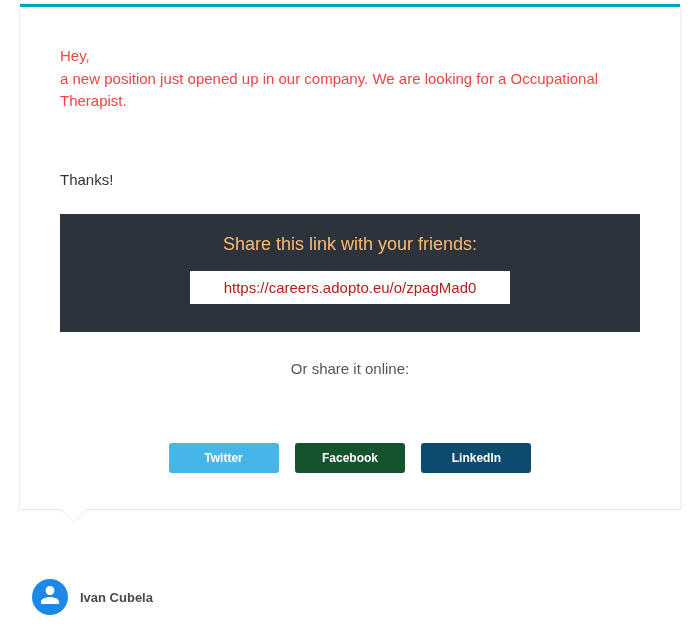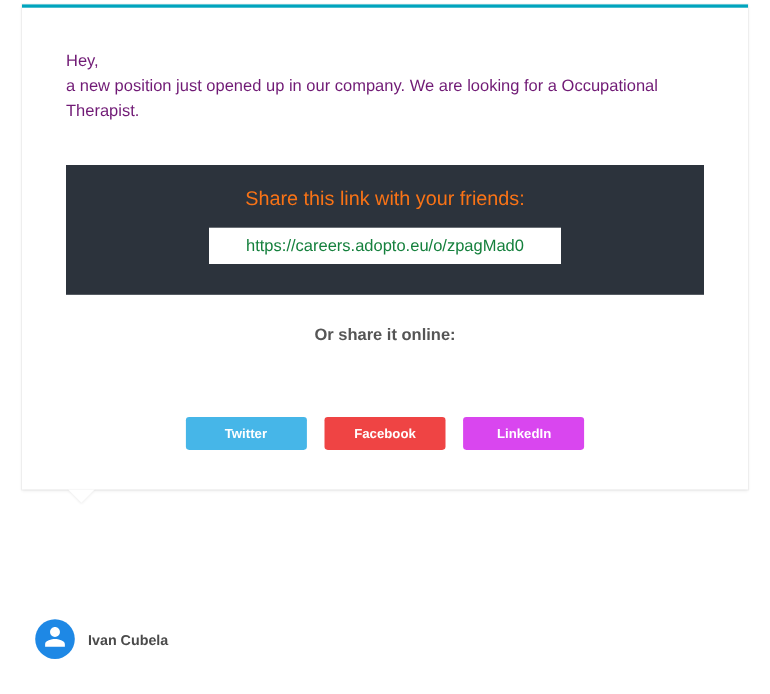--- a/index.html
+++ b/index.html
@@ -20,95 +20,94 @@
     margin: 4px 20px 0 20px;
     background: #ffffff;
     border-top: 3px solid #00a4bd;
     box-shadow: 0 1px 3px rgba(0,0,0,0.08), 0 0 0 1px rgba(0,0,0,0.04);
     padding: 38px 40px 28px 40px;
     box-sizing: border-box;
   }
   .body-text {
     font-size: 15px;
     line-height: 1.5;
-    color: #701a75;
-    margin-bottom: 15px;
+    color: #ef4444;
+    margin-bottom: 34px;
   }
   .body-text span { display: inline; }
   .thanks {
     font-size: 15px;
     line-height: 1.5;
     color: #333333;
     margin-bottom: 22px;
   }
   .share-box {
     background: #2c333c;
     padding: 20px 20px 28px 20px;
     text-align: center;
     margin-bottom: 28px;
   }
   .share-title {
-    color: #f97316;
+    color: #fdba74;
     font-size: 18px;
     margin-bottom: 16px;
   }
   .share-url {
     display: inline-block;
     background: #ffffff;
-    color: #15803d;
+    color: #b91c1c;
     font-size: 15px;
     padding: 8px 16px;
     min-width: 320px;
     box-sizing: border-box;
     text-align: center;
   }
   .or-share {
     text-align: center;
     color: #555555;
     font-size: 15px;
     margin-bottom: 22px;
-    font-weight: bold;
   }
   .social-row {
     text-align: center;
     margin-bottom: 8px;
   }
   .social-btn {
     display: inline-block;
     color: #ffffff;
     font-size: 12px;
     font-weight: 600;
     padding: 8px 0;
     width: 110px;
     margin: 0 6px;
     border-radius: 3px;
     text-align: center;
     cursor: pointer;
     user-select: none;
   }
   .btn-twitter  { background: #46b6e8; }
-  .btn-facebook { background: #ef4444; margin-top: 38px; }
-  .btn-linkedin { background: #d946ef; margin-top: 44px; }
+  .btn-facebook { background: #14532d; margin-top: 38px; }
+  .btn-linkedin { background: #0c4a6e; margin-top: 44px; }
 
   
   .tail {
     position: absolute;
     left: 42px;
     bottom: -12px;
     width: 0; height: 0;
     border-left: 12px solid transparent;
     border-right: 12px solid transparent;
     border-top: 12px solid #ffffff;
     filter: drop-shadow(0 1px 1px rgba(0,0,0,0.08));
   }
 
   .author-row {
     position: absolute;
     left: 32px;
-    bottom: 36px;
+    bottom: 20px;
     display: flex;
     align-items: center;
     gap: 12px;
   }
   .avatar {
     width: 36px;
     height: 36px;
     border-radius: 50%;
     background: #1e88e5;
     display: flex;
@@ -129,20 +128,21 @@
 <div class="page">
 
   <div class="card">
 
     <div class="body-text">
       <span>Hey,</span><br>
       <span>a new position just opened up in our company. We are looking for a Occupational Therapist.</span><br>
       <br>
     </div>
 
+    <div class="thanks">Thanks!</div>
 
     <div class="share-box">
       <div class="share-title">Share this link with your friends:</div>
       <div class="share-url">https://careers.adopto.eu/o/zpagMad0</div>
     </div>
 
     <div class="or-share">Or share it online:</div>
 
     <div class="social-row">
       <div class="social-btn btn-twitter">Twitter</div>

